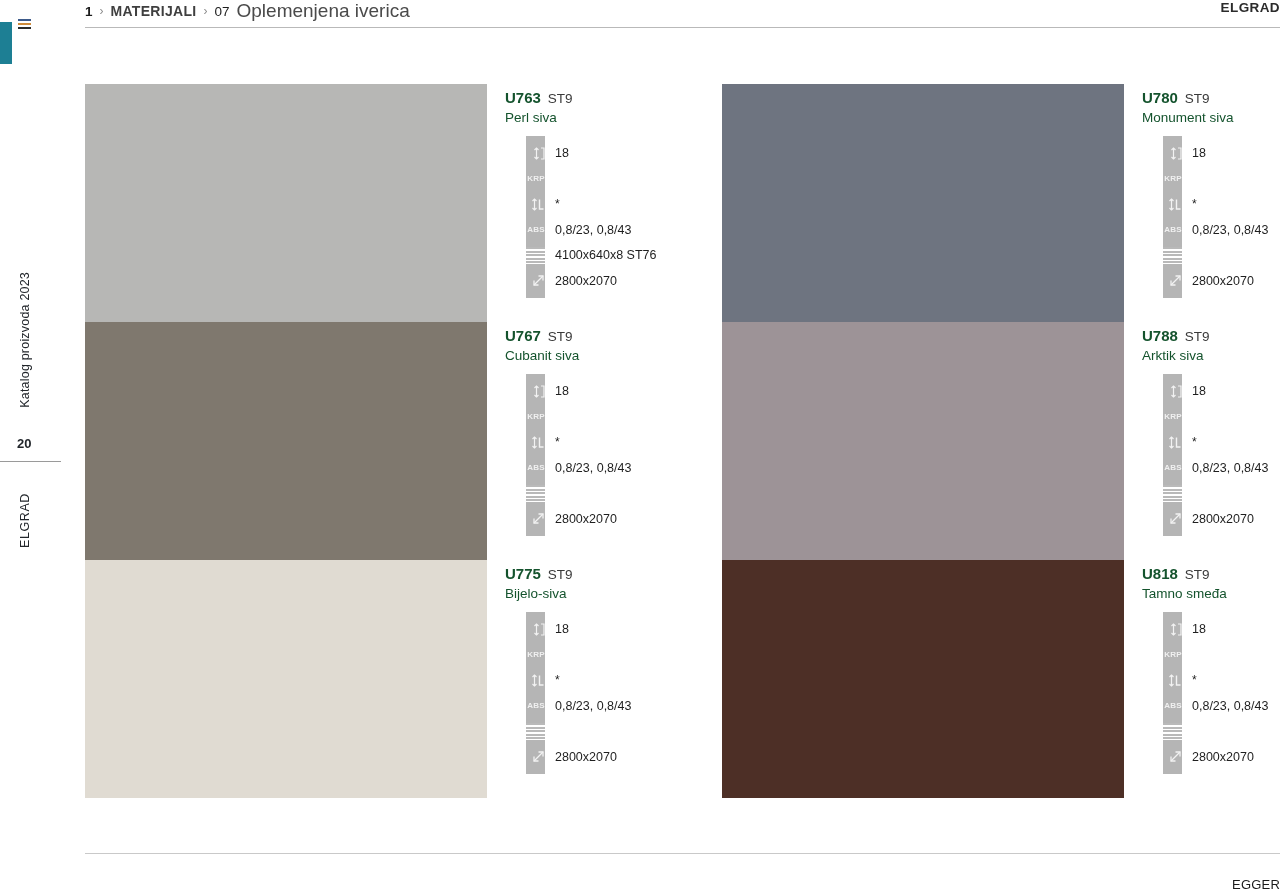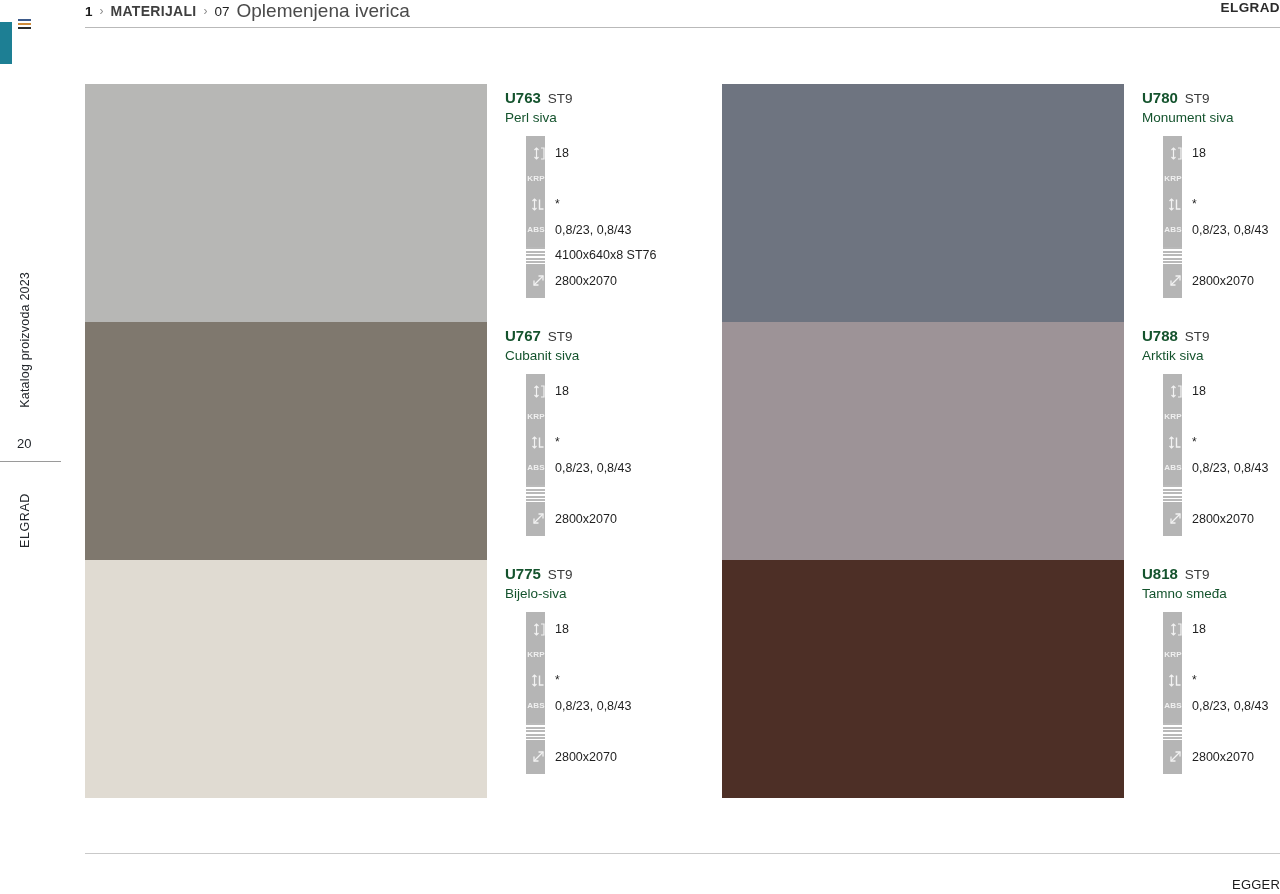--- a/index.html
+++ b/index.html
@@ -32,21 +32,21 @@
     writing-mode: vertical-rl;
     transform: rotate(180deg);
     font-size: 12.5px;
     letter-spacing:0.2px;
     color:#22262b;
     white-space:nowrap;
   }
   .rail-catalog { left:18px; top:272px; }
   .rail-pageno {
     position:absolute; left:17px; top:436px;
-    font-size:13px; color:#22262b;
+    font-size:13px; color:#22262b;font-weight:bold;
   }
   .rail-divider {
     position:absolute; left:0; top:461px; width:61px; height:1px;
     background:#9a9a9a;
   }
   .rail-brand { left:18px; top:493px; font-size:12.5px; letter-spacing:0.6px; }
 
   
   .header { position:absolute; left:85px; top:0px; width:1195px; height:30px; }
   .crumbs {

